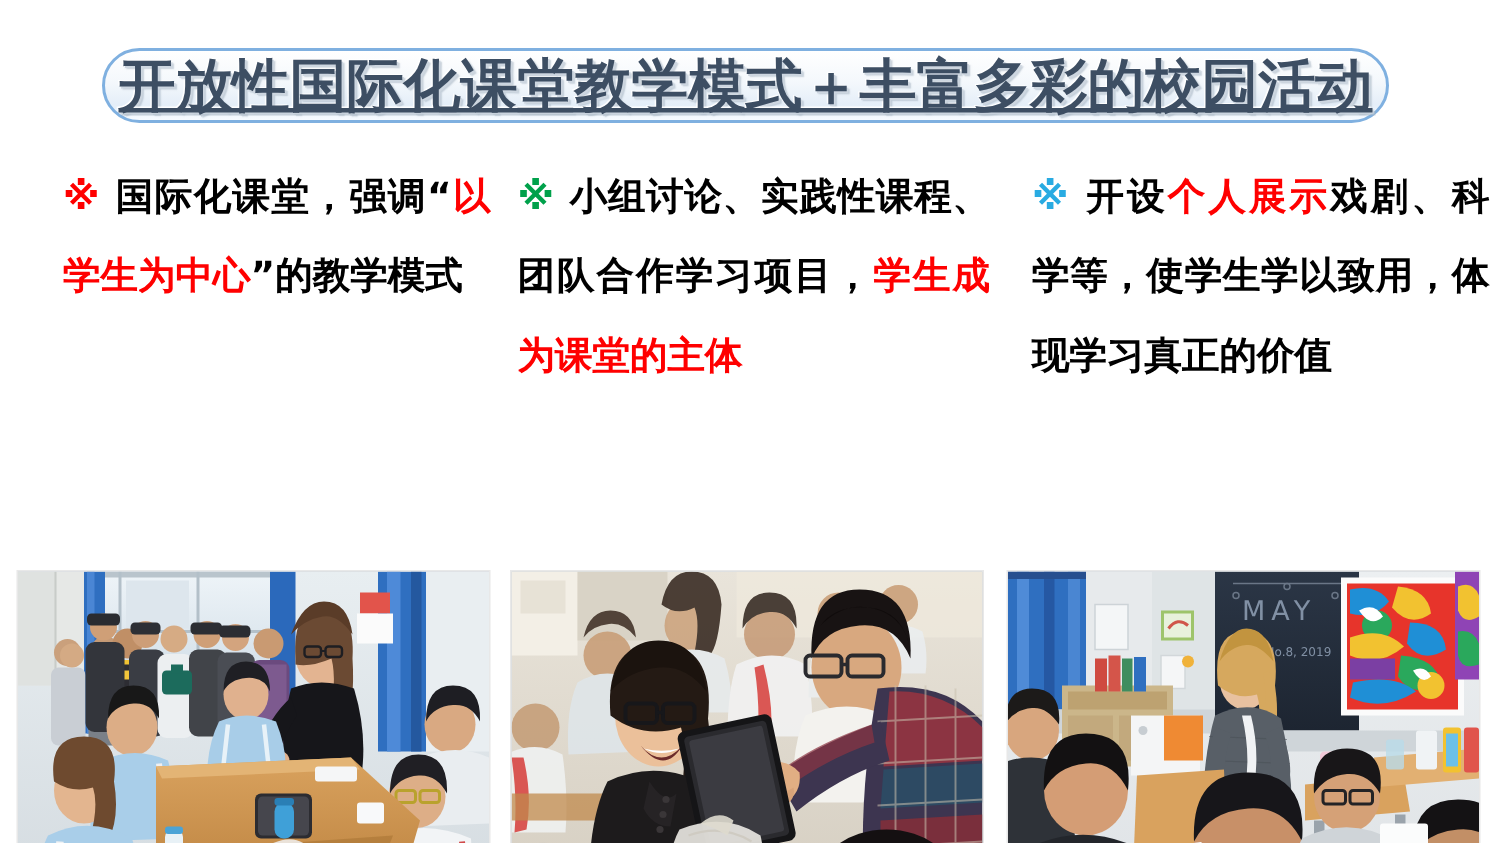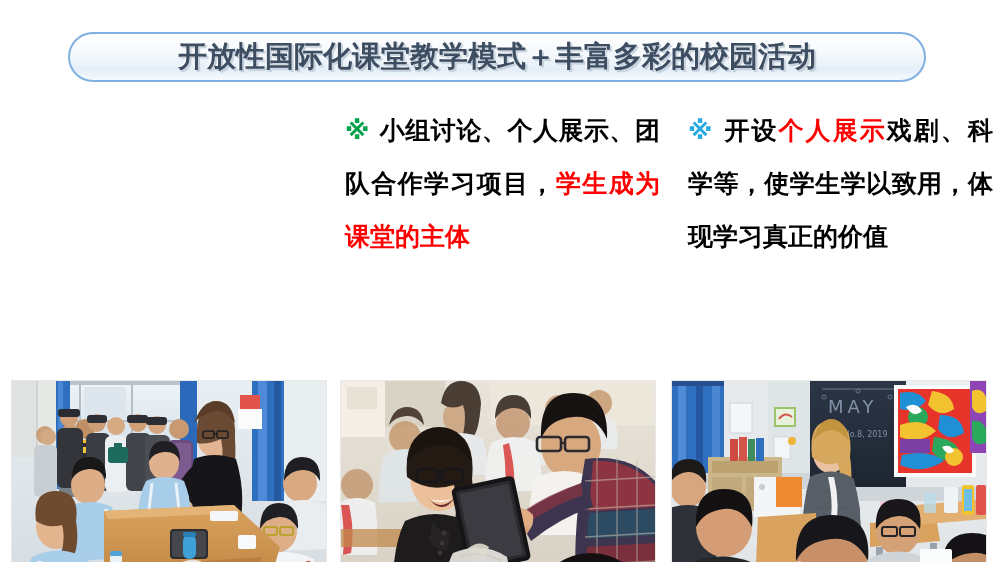--- a/index.html
+++ b/index.html
@@ -26,29 +26,30 @@
     box-sizing: border-box;
     border: 2px solid #7fb0e0;
     border-radius: 26px;
     background: linear-gradient(to bottom, #ffffff 0%, #f4f8fc 45%, #e4eef8 78%, #f7fbff 100%);
     display: flex;
     align-items: center;
     justify-content: center;
   }
   .title-text {
     font-family: "DejaVu Sans", "Liberation Sans", sans-serif;
-    font-size: 29px;
+    font-size: 38px;
     font-weight: bold;
     letter-spacing: 0px;
     color: #3d4e63;
     white-space: nowrap;
     text-shadow:
        1px 1px 0 #cdd6e0,
        2px 2px 1px rgba(160,175,190,0.55),
       -1px -1px 0 rgba(255,255,255,0.9);
+    text-decoration: underline;
   }
 
   
   .columns {
     position: absolute;
     left: 0;
     top: 104px;
     width: 1000px;
     height: 220px;
   }
@@ -110,24 +111,29 @@
 </style>
 </head>
 <body>
 
 <div class="title-banner">
   <span class="title-text">开放性国际化课堂教学模式＋丰富多彩的校园活动</span>
 </div>
 
 <div class="columns">
 
+  <div class="col col-1">
+    <div class="col-body">
+      <span class="marker m-red">※</span><span>国际化课堂，强调“</span><span class="hl">以学生为中心</span><span>”的教学模式</span>
+    </div>
+  </div>
 
   <div class="col col-2">
     <div class="col-body">
-      <span class="marker m-green">※</span><span>小组讨论、个人展示、团队合作学习项目，</span><span class="hl">学生成为课堂的主体</span>
+      <span class="marker m-green">※</span><span>小组讨论、实践性课程、团队合作学习项目，</span><span class="hl">学生成为课堂的主体</span>
     </div>
   </div>
 
   <div class="col col-3">
     <div class="col-body">
       <span class="marker m-blue">※</span><span>开设</span><span class="hl">个人展示</span><span>戏剧、科学等，使学生学以致用，体现学习真正的价值</span>
     </div>
   </div>
 
 </div>

